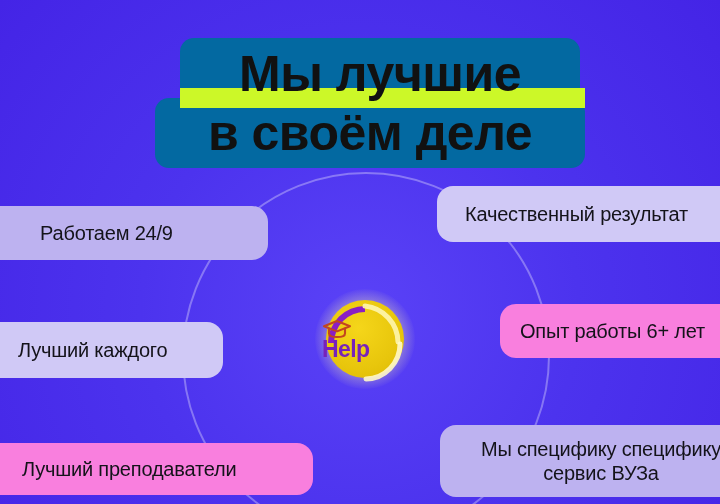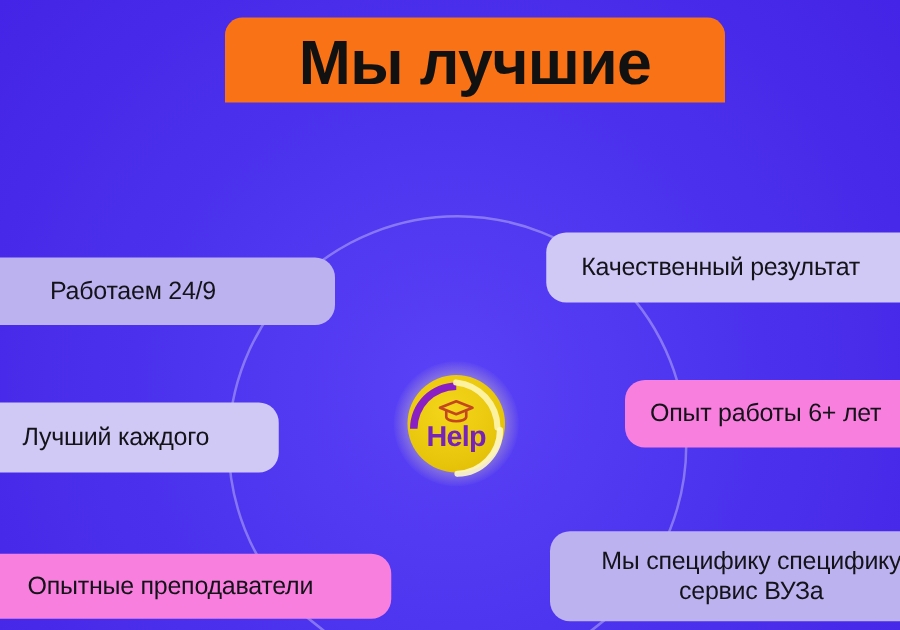--- a/index.html
+++ b/index.html
@@ -40,29 +40,30 @@
   
   .title-wrap {
     position: absolute;
     left: 0;
     top: 0;
     width: 720px;
     height: 152px;
   }
   .title-line {
     position: absolute;
-    background: #f97316;
+    background: #0369a1;
     color: #111111;
     font-weight: 700;
     letter-spacing: -0.5px;
     text-align: center;
     white-space: nowrap;
     display: flex;
     align-items: center;
     justify-content: center;
+    margin-top: 24px;
   }
   .title-line-1 {
     left: 180px;
     top: 14px;
     width: 400px;
     height: 68px;
     border-radius: 14px 14px 0 0;
     font-size: 50px;
     line-height: 1;
     padding-top: 4px;
@@ -172,21 +173,20 @@
   }
   .logo-arc {
     position: absolute;
     inset: 0;
   }
   .logo-inner {
     position: absolute;
     inset: 0;
     display: flex;
     flex-direction: column;
-    align-items: center;
     justify-content: center;
     padding-top: 2px;
   }
   .logo-cap { display: block; margin-bottom: -1px; }
   .logo-text {
     color: #7722bb;
     font-size: 23px;
     font-weight: 700;
     letter-spacing: -0.6px;
     line-height: 1;
@@ -212,32 +212,35 @@
 <div id="stage">
 
   <div class="bg-glow"></div>
 
   <div class="ring"></div>
 
   <div class="title-wrap">
     <div class="title-line title-line-1">
       <span class="title-txt">Мы лучшие</span>
     </div>
+    <div class="title-line title-line-2">
+      <span class="title-txt">в своём деле</span>
+    </div>
   </div>
 
   <div class="card card-lavender card-247">
     <span>Работаем 24/9</span>
   </div>
 
   <div class="card card-pale card-service">
     <span>Лучший каждого</span>
   </div>
 
   <div class="card card-pink card-teachers">
-    <span>Опытные преподаватели</span>
+    <span>Лучший преподаватели</span>
   </div>
 
   <div class="card card-pale card-quality">
     <span>Качественный результат</span>
   </div>
 
   <div class="card card-pink card-exp">
     <span>Опыт работы 6+ лет</span>
   </div>
 

